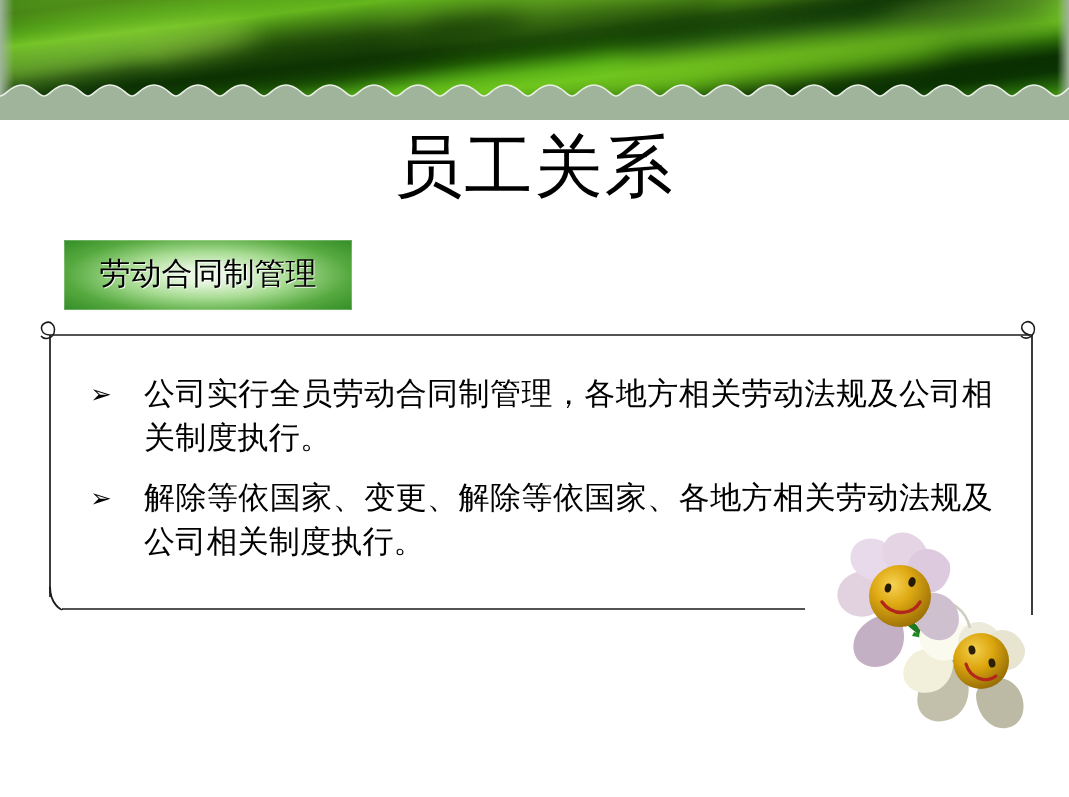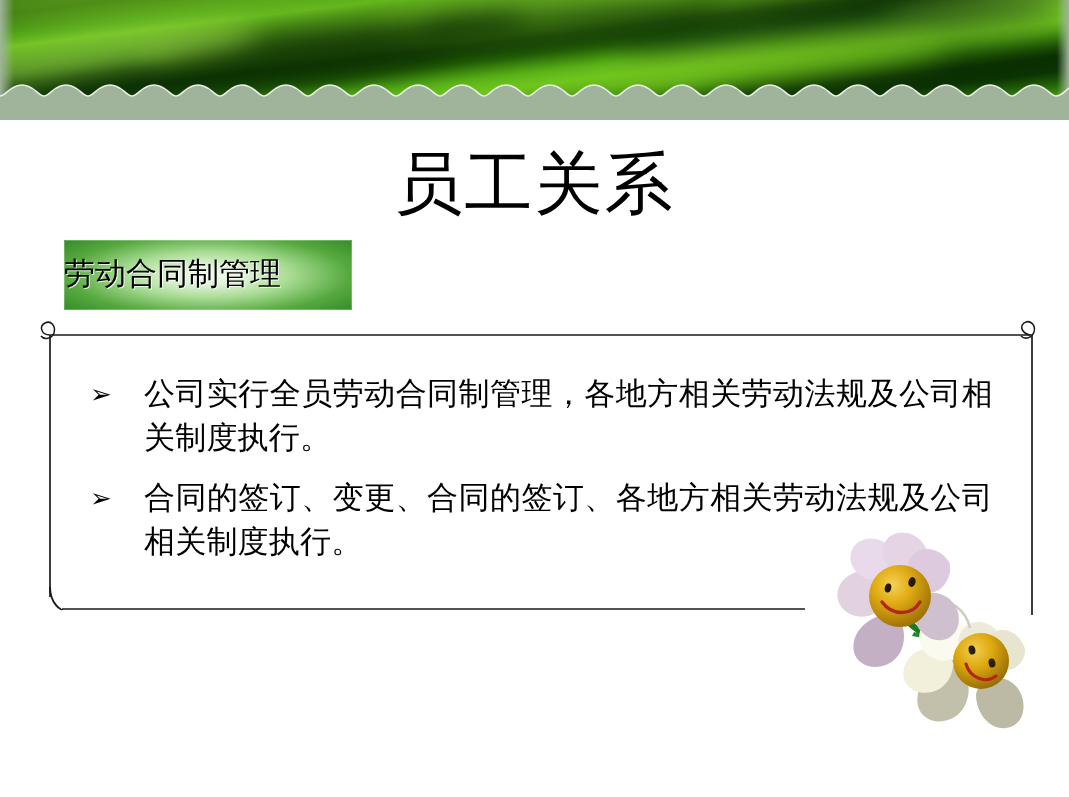--- a/index.html
+++ b/index.html
@@ -88,42 +88,42 @@
 
   
   #wave{
     position:absolute; left:0; top:84px;
     width:1069px; height:36px;
   }
   #wave svg{ display:block; width:1069px; height:36px; }
 
   
   #title{
-    position:absolute; left:0; top:149px; width:1069px;
+    position:absolute; left:0; top:132px; width:1069px;
     text-align:center;
     font-size:68px; line-height:1.02;
     font-weight:400;
     color:#000000;
     letter-spacing:2px;
     font-family:"DejaVu Sans","Liberation Sans",sans-serif;
   }
 
   
   #label-box{
     position:absolute; left:64px; top:240px;
     width:288px; height:70px;
     background:
       radial-gradient(ellipse 68% 78% at 50% 50%,
         #f2faef 0%, #dff3d6 18%, #a8dc93 42%, #56a93f 72%, #2f8a24 100%);
     box-shadow:inset 0 0 0 1px rgba(255,255,255,.25);
   }
   #label-box .lbl-text{
     position:absolute; left:0; right:0; top:50%;
     transform:translateY(-52%);
-    text-align:left;
+    text-align:center;
     font-size:31px;
     color:#000;
     white-space:nowrap;
     text-shadow:1px 1px 0 rgba(255,255,255,.8);
     font-family:Liberation Serif, serif;
   }
 
   
   #frame{
     position:absolute; left:30px; top:312px;
@@ -276,21 +276,21 @@
     </svg>
   </div>
 
   <div id="body-text">
     <div class="bullet-row">
       <span class="bullet-mark">➢</span>
       <span class="bullet-body">公司实行全员劳动合同制管理，各地方相关劳动法规及公司相关制度执行。</span>
     </div>
     <div class="bullet-row">
       <span class="bullet-mark">➢</span>
-      <span class="bullet-body">合同的签订、变更、合同的签订、各地方相关劳动法规及公司相关制度执行。</span>
+      <span class="bullet-body">解除等依国家、变更、解除等依国家、各地方相关劳动法规及公司相关制度执行。</span>
     </div>
   </div>
 
   <div id="flowers">
     <svg viewBox="0 0 255 215" width="255" height="215">
       <defs>
         <radialGradient id="goldA" cx="38%" cy="32%" r="72%">
           <stop offset="0%" stop-color="#f6d255"></stop>
           <stop offset="42%" stop-color="#e0ab14"></stop>
           <stop offset="100%" stop-color="#9a6f05"></stop>

